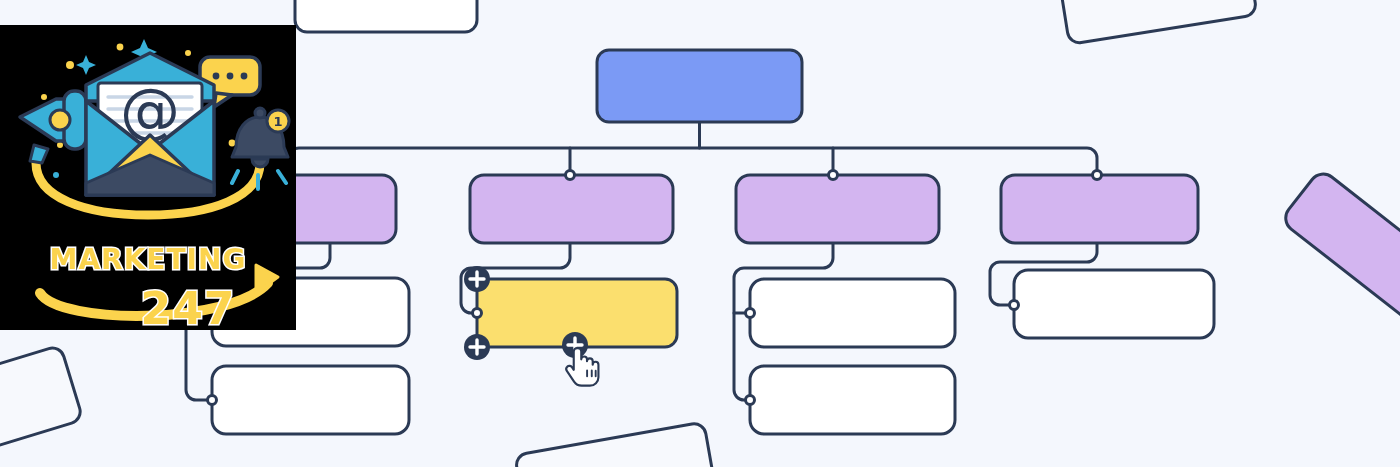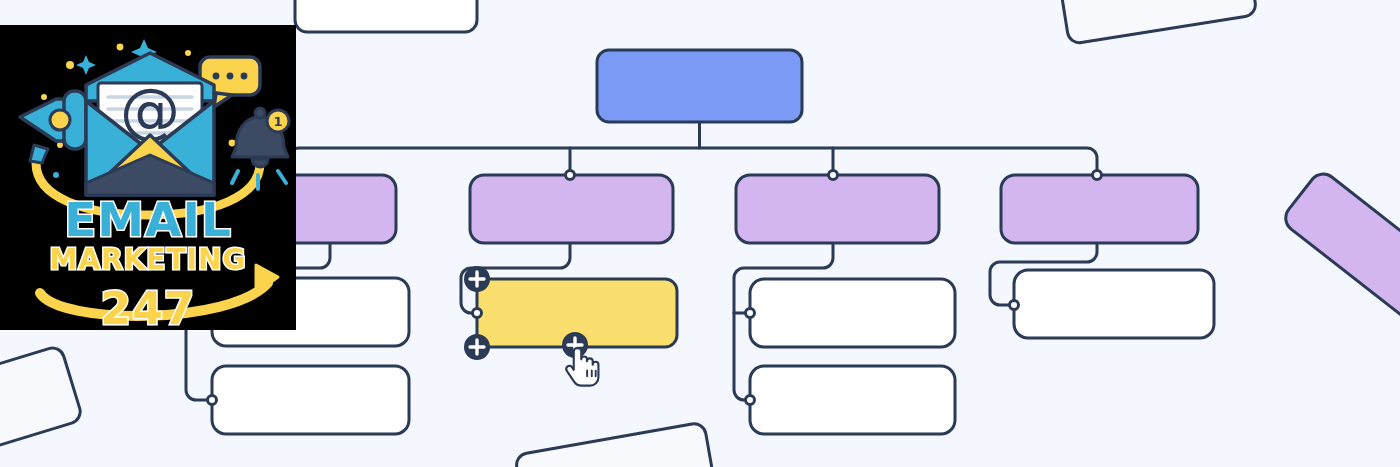--- a/index.html
+++ b/index.html
@@ -21,21 +21,21 @@
   #logo-art{position:absolute;left:0;top:0;width:296px;height:305px;}
   .logo-word{
     position:absolute;left:0;width:296px;text-align:center;
     font-family:"DejaVu Sans", sans-serif;
     font-weight:bold;letter-spacing:1px;
     -webkit-text-stroke:3px #ffffff;
     paint-order:stroke fill;
   }
   #logo-email{top:167px;font-size:47px;color:#39b0d8;}
   #logo-marketing{top:218px;font-size:28px;color:#fbd34d;}
-  #logo-247{top:258px;font-size:44px;color:#fbd34d;-webkit-text-stroke:3px #ffffff;}
+  #logo-247{top:258px;font-size:44px;color:#fbd34d;margin-left:40px;-webkit-text-stroke:3px #ffffff;}
 </style>
 </head>
 <body>
 
 <div id="stage">
 
   <svg id="svgroot" viewBox="0 0 1400 467">
     <defs>
       <g id="plusglyph"></g>
     </defs>
@@ -190,18 +190,17 @@
         <text x="150" y="106" text-anchor="middle" font-size="60" font-family="DejaVu Sans, sans-serif" fill="#2b3a55">@</text>
         <path d="M86 76 L86 170 L214 170 L214 76 L150 126 Z" fill="#39b0d8" stroke="#2b3a55" stroke-width="3.5" stroke-linejoin="round"></path>
         <path d="M86 170 L150 110 L214 170 Z" fill="#fbd34d" stroke="#2b3a55" stroke-width="3.5" stroke-linejoin="round"></path>
         <path d="M86 170 L214 170 L214 158 L150 130 L86 158 Z" fill="#3c4a63" stroke="#2b3a55" stroke-width="3" stroke-linejoin="round"></path>
       </g>
 
       <path d="M40 268 C60 300 230 300 268 258" fill="none" stroke="#fbd34d" stroke-width="10" stroke-linecap="round"></path>
       <path d="M256 240 L278 252 L256 268 Z" fill="#fbd34d" stroke="#fbd34d" stroke-width="3" stroke-linejoin="round"></path>
     </svg>
 
-    <div class="logo-word" id="logo-email">EMAIL</div>
     <div class="logo-word" id="logo-marketing">MARKETING</div>
     <div class="logo-word" id="logo-247">247</div>
   </div>
 
 </div>
 
 </body></html>

